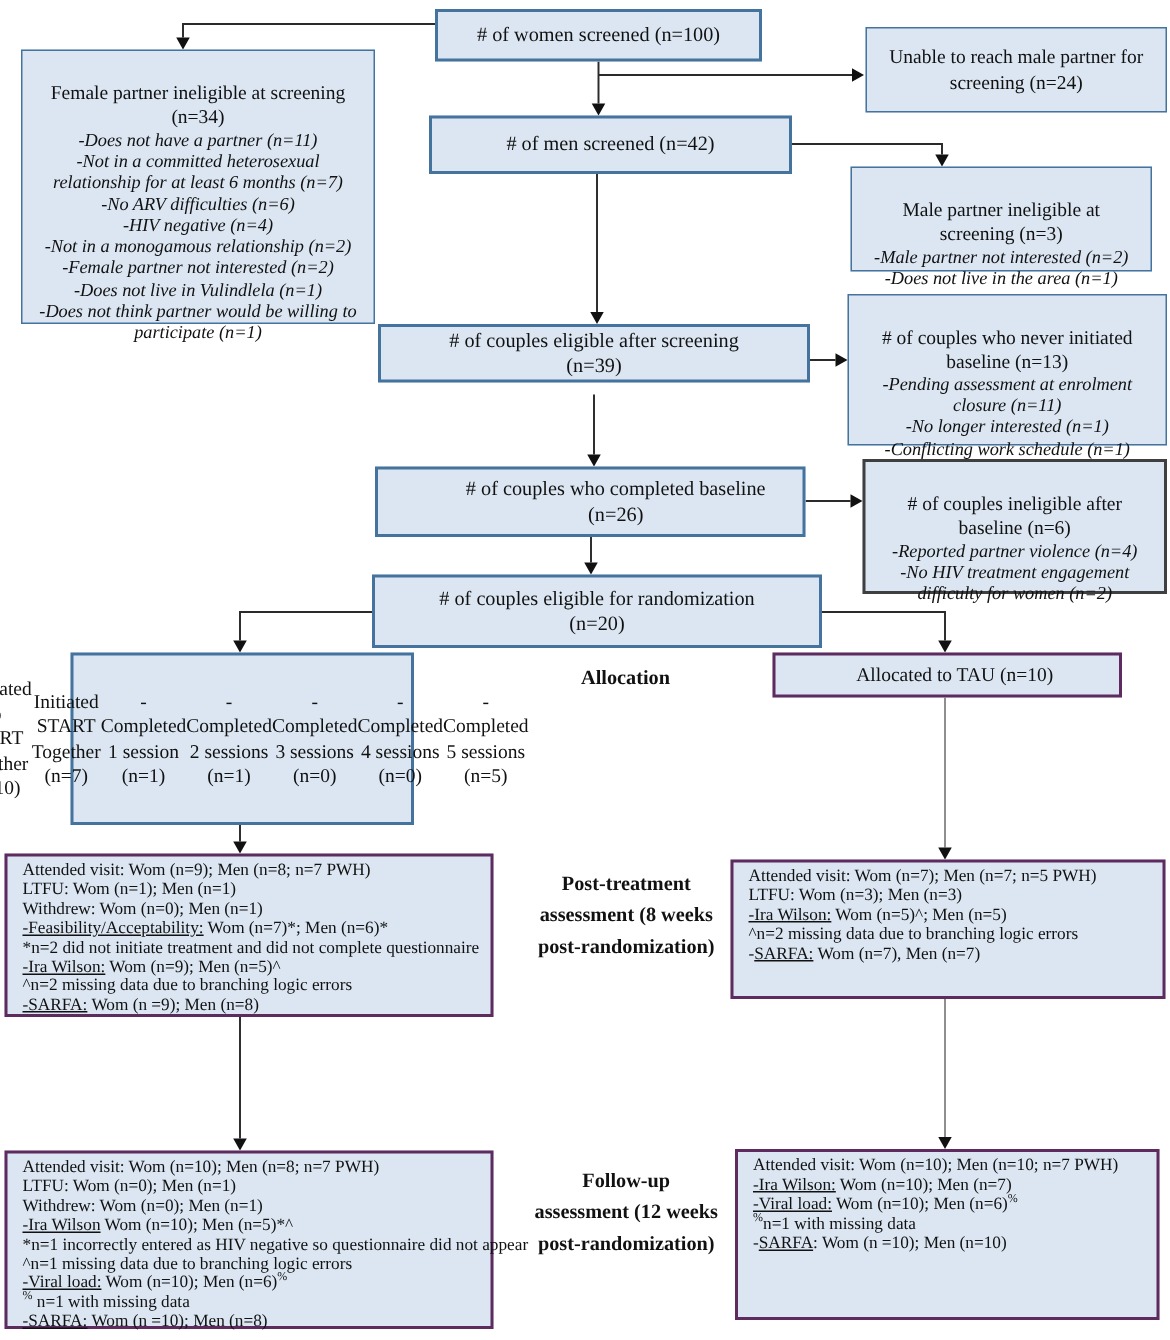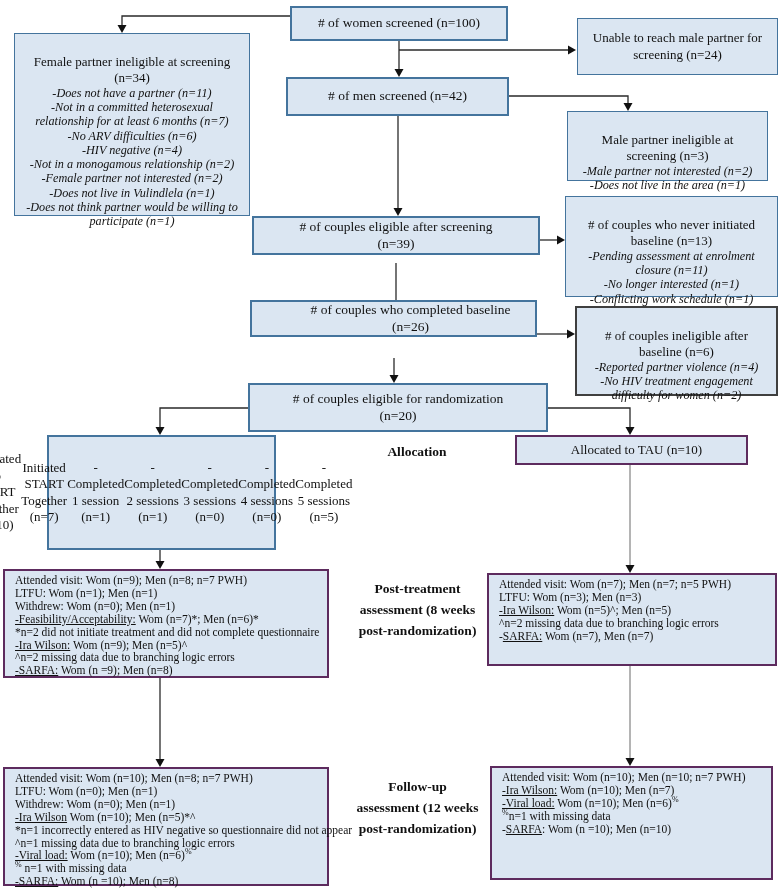--- a/index.html
+++ b/index.html
@@ -74,30 +74,30 @@
       <polygon points="155.5,759 164.5,759 160,767"></polygon>
       <polygon points="625.5,565 634.5,565 630,573"></polygon>
       <polygon points="625.5,758 634.5,758 630,766"></polygon>
     </g>
   </svg>
 
   <div class="box blue2 flowbox" style="left:290px; top:6px; width:218px; height:35px;">
     <div># of women screened (n=100)</div>
   </div>
 
-  <div class="box blue2 flowbox" style="left:286px; top:77px; width:223px; height:39px;">
+  <div class="box blue2 flowbox" style="left:286px; top:77px; width:242px; height:39px;">
     <div># of men screened (n=42)</div>
   </div>
 
   <div class="box blue2 flowbox" style="left:252px; top:216px; width:288px; height:39px;">
       <div># of couples eligible after screening</div>
       <div>(n=39)</div>
     </div>
 
-  <div class="box blue2 flowbox" style="left:250px; top:300px; width:287px; height:37px;padding-left:40px;">
+  <div class="box blue2 flowbox" style="left:250px; top:311px; width:287px; height:47px;padding-left:40px;">
       <div># of couples who completed baseline</div>
       <div>(n=26)</div>
     </div>
 
   <div class="box blue2 flowbox" style="left:248px; top:383px; width:300px; height:49px;">
       <div># of couples eligible for randomization</div>
       <div>(n=20)</div>
     </div>
 
   <div class="box blue1 sidebox flowbox" style="left:577px; top:18px; width:201px; height:57px; font-size:13px;">

